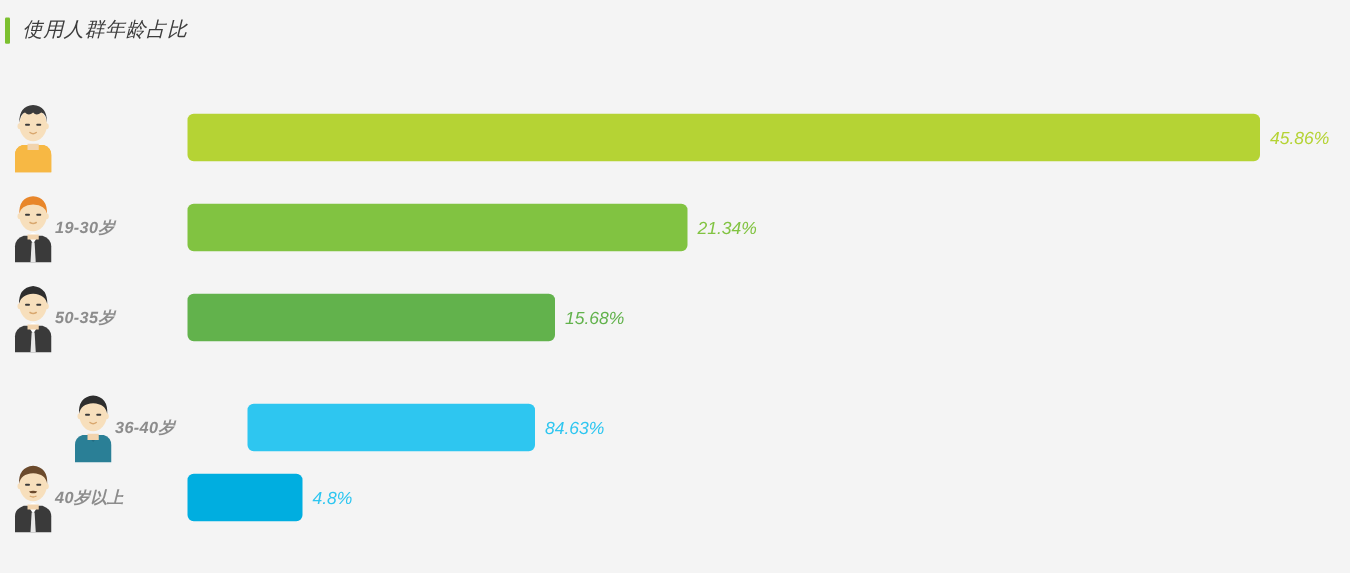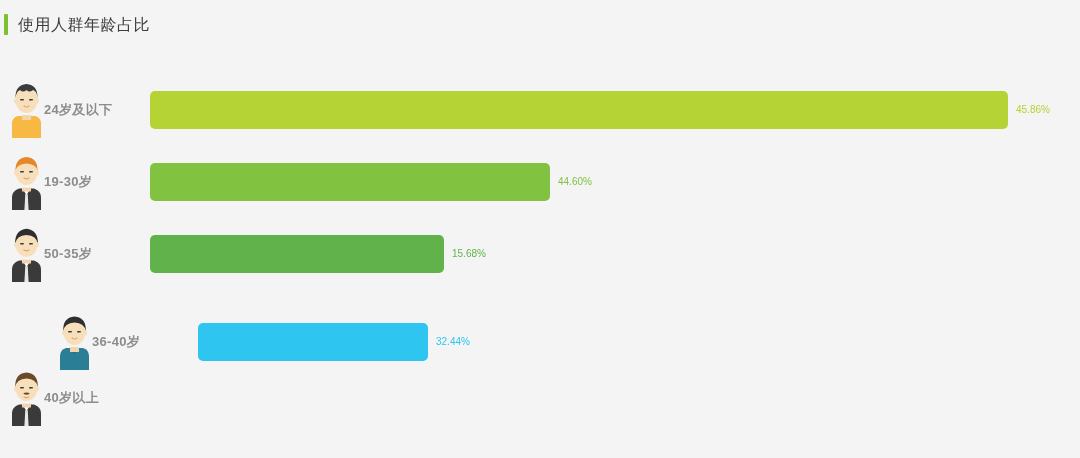--- a/index.html
+++ b/index.html
@@ -8,20 +8,21 @@
     height: 458px;
     background: #f4f4f4;
     font-family: "Liberation Sans", "DejaVu Sans", sans-serif;
     overflow: hidden;
   }
   #page {
     position: relative;
     width: 932px;
     height: 458px;
     background: #f4f4f4;
+    font-style: italic;
   }
 
   
   .title-row {
     position: absolute;
     left: 0;
     top: 11px;
     height: 26px;
     display: flex;
     align-items: center;
@@ -94,21 +95,21 @@
     top: 19px;
     height: 38px;
     display: flex;
     align-items: center;
   }
   .bar {
     height: 38px;
     border-radius: 5px;
   }
   .bar-value {
-    font-size: 10px;
+    font-size: 14px;
     margin-left: 8px;
     white-space: nowrap;
     line-height: 38px;
     text-align: right;
   }
 </style>
 </head>
 <body>
 
 <div id="page">
@@ -128,21 +129,20 @@
           <path d="M13 37 L22 37 L22 42 L13 42 Z" fill="#f2d4ae"></path>
           <ellipse cx="17.5" cy="22" rx="11" ry="13" fill="#f7dfbc"></ellipse>
           <path d="M6.5 20 Q6 7 17.5 6 Q29 7 28.5 20 Q28 13 24 12 Q20 15 17.5 12 Q14 15 11 12 Q7.5 13 6.5 20 Z" fill="#3b3b3b"></path>
           <rect x="11" y="21" width="4" height="1.6" rx="0.8" fill="#3b3b3b"></rect>
           <rect x="20" y="21" width="4" height="1.6" rx="0.8" fill="#3b3b3b"></rect>
           <path d="M15 28 Q17.5 30 20 28" stroke="#d9a86f" stroke-width="1.2" fill="none" stroke-linecap="round"></path>
           <ellipse cx="6.8" cy="23" rx="1.8" ry="2.4" fill="#f7dfbc"></ellipse>
           <ellipse cx="28.2" cy="23" rx="1.8" ry="2.4" fill="#f7dfbc"></ellipse>
         </svg>
       </div>
-      <div class="cat-label">24岁及以下</div>
       <div class="bar-wrap">
         <div class="bar" style="width:858px;background:#b5d334;"></div>
         <div class="bar-value" style="color:#b5d334;">45.86%</div>
       </div>
     </div>
 
     <div class="row row-1">
       <div class="avatar">
         <svg class="av-svg" viewBox="0 0 35 60">
           <path d="M3 60 L3 47 Q3 41 10 38.5 L25 38.5 Q32 41 32 47 L32 60 Z" fill="#3a3a3a"></path>
@@ -154,21 +154,21 @@
           <rect x="11" y="21" width="4" height="1.6" rx="0.8" fill="#3b3b3b"></rect>
           <rect x="20" y="21" width="4" height="1.6" rx="0.8" fill="#3b3b3b"></rect>
           <path d="M15 28 Q17.5 29.6 20 28" stroke="#d9a86f" stroke-width="1.2" fill="none" stroke-linecap="round"></path>
           <ellipse cx="6.8" cy="23" rx="1.8" ry="2.4" fill="#f7dfbc"></ellipse>
           <ellipse cx="28.2" cy="23" rx="1.8" ry="2.4" fill="#f7dfbc"></ellipse>
         </svg>
       </div>
       <div class="cat-label">19-30岁</div>
       <div class="bar-wrap">
         <div class="bar" style="width:400px;background:#81c341;"></div>
-        <div class="bar-value" style="color:#81c341;">44.60%</div>
+        <div class="bar-value" style="color:#81c341;">21.34%</div>
       </div>
     </div>
 
     <div class="row row-2">
       <div class="avatar">
         <svg class="av-svg" viewBox="0 0 35 60">
           <path d="M3 60 L3 47 Q3 41 10 38.5 L25 38.5 Q32 41 32 47 L32 60 Z" fill="#3a3a3a"></path>
           <path d="M13 38 L17.5 45 L22 38 L17.5 36 Z" fill="#ffffff"></path>
           <path d="M16.3 44 L18.7 44 L19.6 60 L15.4 60 Z" fill="#e8e8e8"></path>
           <path d="M13 37.5 L22 37.5 L22 41.5 L13 41.5 Z" fill="#f2d4ae"></path>
@@ -199,21 +199,21 @@
           <rect x="11" y="21" width="4" height="1.6" rx="0.8" fill="#3b3b3b"></rect>
           <rect x="20" y="21" width="4" height="1.6" rx="0.8" fill="#3b3b3b"></rect>
           <path d="M15 28 Q17.5 30 20 28" stroke="#d9a86f" stroke-width="1.2" fill="none" stroke-linecap="round"></path>
           <ellipse cx="6.8" cy="23" rx="1.8" ry="2.4" fill="#f7dfbc"></ellipse>
           <ellipse cx="28.2" cy="23" rx="1.8" ry="2.4" fill="#f7dfbc"></ellipse>
         </svg>
       </div>
       <div class="cat-label">36-40岁</div>
       <div class="bar-wrap">
         <div class="bar" style="width:230px;background:#2ec6f0;"></div>
-        <div class="bar-value" style="color:#2ec6f0;">32.44%</div>
+        <div class="bar-value" style="color:#2ec6f0;">84.63%</div>
       </div>
     </div>
 
     <div class="row row-4">
       <div class="avatar">
         <svg class="av-svg" viewBox="0 0 35 60">
           <path d="M3 60 L3 47 Q3 41 10 38.5 L25 38.5 Q32 41 32 47 L32 60 Z" fill="#3a3a3a"></path>
           <path d="M13 38 L17.5 45 L22 38 L17.5 36 Z" fill="#ffffff"></path>
           <path d="M16.3 44 L18.7 44 L19.6 60 L15.4 60 Z" fill="#e8e8e8"></path>
           <path d="M13 37.5 L22 37.5 L22 41.5 L13 41.5 Z" fill="#f2d4ae"></path>
@@ -221,16 +221,20 @@
           <path d="M6.2 21.5 Q5.6 7.5 17.5 6.5 Q29.4 7.5 28.8 21.5 Q27.6 13 17.5 12.6 Q7.4 13 6.2 21.5 Z" fill="#6b4a2c"></path>
           <rect x="11" y="21" width="4" height="1.6" rx="0.8" fill="#3b3b3b"></rect>
           <rect x="20" y="21" width="4" height="1.6" rx="0.8" fill="#3b3b3b"></rect>
           <path d="M14.2 27.2 Q17.5 26 20.8 27.2 Q19.6 29 17.5 28.6 Q15.4 29 14.2 27.2 Z" fill="#6b4a2c"></path>
           <path d="M15.2 31 Q17.5 32.2 19.8 31" stroke="#d9a86f" stroke-width="1.1" fill="none" stroke-linecap="round"></path>
           <ellipse cx="6.8" cy="23" rx="1.8" ry="2.4" fill="#f7dfbc"></ellipse>
           <ellipse cx="28.2" cy="23" rx="1.8" ry="2.4" fill="#f7dfbc"></ellipse>
         </svg>
       </div>
       <div class="cat-label">40岁以上</div>
+      <div class="bar-wrap">
+        <div class="bar" style="width:92px;background:#00aee0;"></div>
+        <div class="bar-value" style="color:#2ec6f0;">4.8%</div>
+      </div>
     </div>
 
   </div>
 </div>
 
 </body></html>

